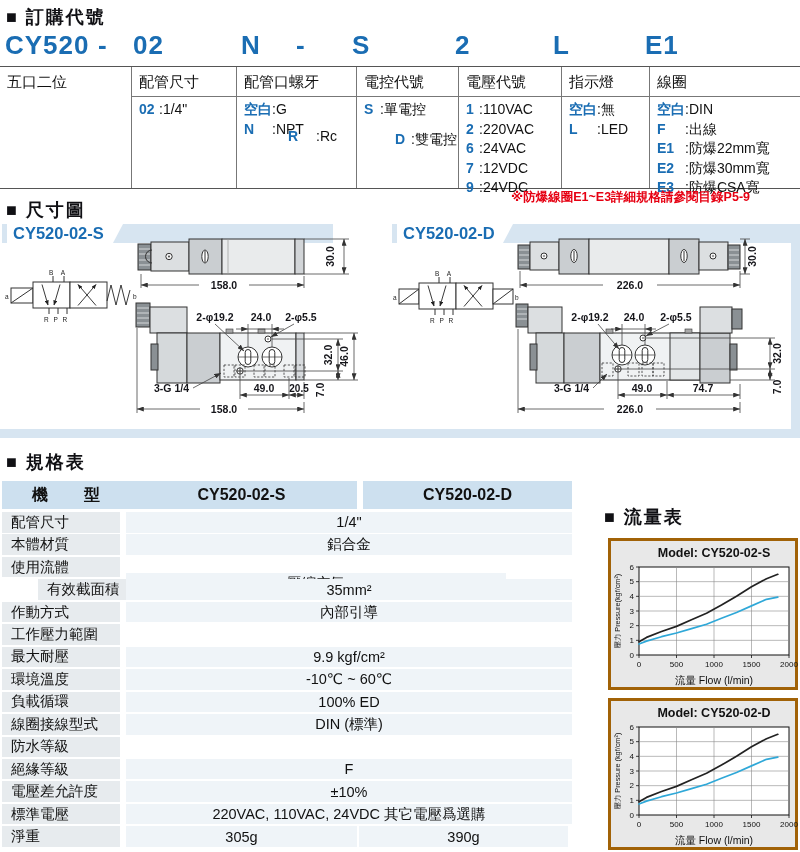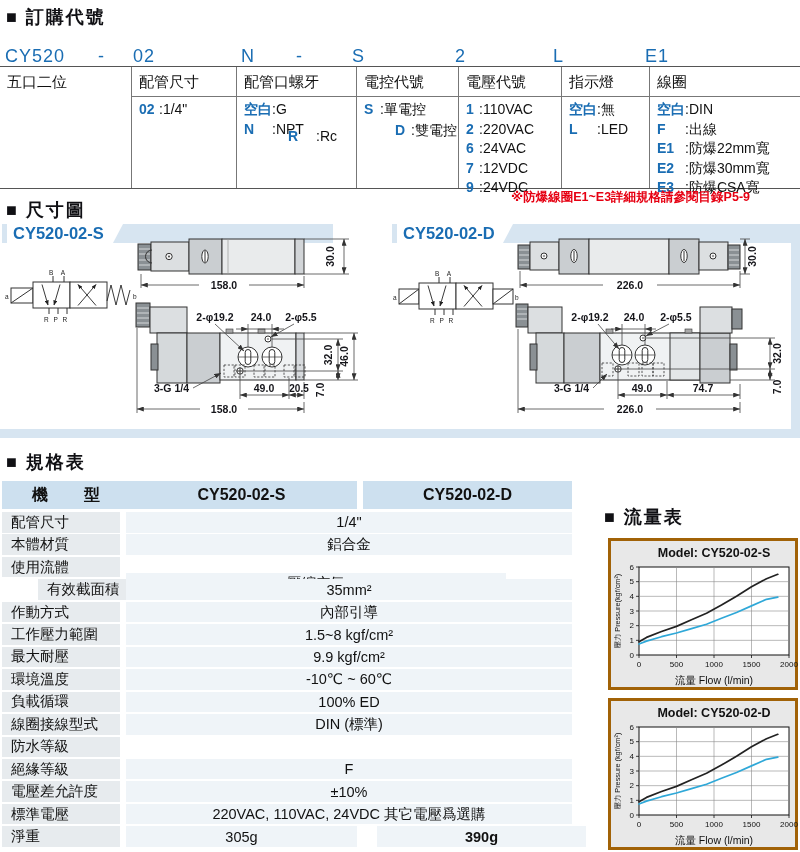--- a/index.html
+++ b/index.html
@@ -8,21 +8,21 @@
     --chartbg:#e8e8e8;
   }
   html,body{margin:0;padding:0;}
   body{width:800px;height:852px;position:relative;background:#fff;
        font-family:"Liberation Sans","DejaVu Sans",sans-serif;color:#111;overflow:hidden;}
   svg{font-family:"Liberation Sans","DejaVu Sans",sans-serif;}
   .abs{position:absolute;}
   .sec-title{position:absolute;font-weight:bold;font-size:18px;letter-spacing:2px;color:#101014;}
   
   #order-code-row{position:absolute;left:0;top:30px;width:800px;height:32px;}
-  #order-code-row .code-part{position:absolute;top:16px;font-weight:normal;font-size:18px;color:var(--blue);letter-spacing:1px;}
+  #order-code-row .code-part{position:absolute;top:0;font-weight:bold;font-size:26px;color:var(--blue);letter-spacing:1px;}
   
   #order-table{position:absolute;left:0;top:66px;width:800px;height:121px;
                border-top:1px solid #555;border-bottom:1px solid #555;}
   #order-table .vline{position:absolute;top:0;width:1px;height:121px;background:#777;}
   #order-table .hline{position:absolute;top:29px;height:1px;background:#777;}
   #order-base{position:absolute;left:7px;top:6px;font-size:15px;color:#111;}
   .ord-col{position:absolute;top:0;height:121px;}
   .ord-head{position:absolute;top:6px;font-size:15px;color:#111;white-space:nowrap;}
   .ord-item{position:absolute;left:0;font-size:14px;white-space:nowrap;}
   .ord-code{display:inline-block;color:var(--blue);font-weight:bold;}
@@ -77,21 +77,21 @@
     </div>
     <div class="ord-col" style="left: 244px;">
       <div class="ord-head">配管口螺牙</div>
       <div class="ord-item" style="top: 34px;"><span class="ord-code" style="min-width: 28px;">空白</span><span class="ord-desc">:G</span></div>
       <div class="ord-item" style="top: 53.6px;"><span class="ord-code" style="min-width: 28px;">N</span><span class="ord-desc">:NPT</span></div>
       <div class="ord-item" style="top: 61px; margin-left: 44px;"><span class="ord-code" style="min-width: 28px;">R</span><span class="ord-desc">:Rc</span></div>
     </div>
     <div class="ord-col" style="left: 364px;">
       <div class="ord-head">電控代號</div>
       <div class="ord-item" style="top: 34px;"><span class="ord-code" style="min-width: 16px;">S</span><span class="ord-desc">:單電控</span></div>
-      <div class="ord-item" style="top: 55px; padding-left: 31px;"><span class="ord-code" style="min-width: 16px;">D</span><span class="ord-desc">:雙電控</span></div>
+      <div class="ord-item" style="top: 64px; padding-left: 31px;"><span class="ord-code" style="min-width: 16px;">D</span><span class="ord-desc">:雙電控</span></div>
     </div>
     <div class="ord-col" style="left: 466px;">
       <div class="ord-head">電壓代號</div>
       <div class="ord-item" style="top: 34px;"><span class="ord-code" style="min-width: 13px;">1</span><span class="ord-desc">:110VAC</span></div>
       <div class="ord-item" style="top: 53.6px;"><span class="ord-code" style="min-width: 13px;">2</span><span class="ord-desc">:220VAC</span></div>
       <div class="ord-item" style="top: 73.2px;"><span class="ord-code" style="min-width: 13px;">6</span><span class="ord-desc">:24VAC</span></div>
       <div class="ord-item" style="top: 92.8px;"><span class="ord-code" style="min-width: 13px;">7</span><span class="ord-desc">:12VDC</span></div>
       <div class="ord-item" style="top: 112.4px;"><span class="ord-code" style="min-width: 13px;">9</span><span class="ord-desc">:24VDC</span></div>
     </div>
     <div class="ord-col" style="left: 569px;">
@@ -396,39 +396,38 @@
     <div class="spec-cell spec-value" style="left: 124px; top: 31px; width: 446px; height: 20.5px;">1/4"</div>
     <div class="spec-cell spec-label" style="left: 0px; top: 53.45px; width: 109px; height: 20.5px;">本體材質</div>
     <div class="spec-cell spec-value" style="left: 124px; top: 53.45px; width: 446px; height: 20.5px;">鋁合金</div>
     <div class="spec-cell spec-label" style="left: 0px; top: 75.9px; width: 109px; height: 20.5px;">使用流體</div>
     <div class="spec-cell spec-value" style="left: 124px; top: 92px; width: 380px; height: 20.5px; text-align: center;">壓縮空氣</div>
     <div class="spec-cell spec-label" style="left: 0px; top: 98.35px; width: 109px; height: 20.5px; margin-left: 36px;">有效截面積</div>
     <div class="spec-cell spec-value" style="left: 124px; top: 98.35px; width: 446px; height: 20.5px;">35mm²</div>
     <div class="spec-cell spec-label" style="left: 0px; top: 120.8px; width: 109px; height: 20.5px;">作動方式</div>
     <div class="spec-cell spec-value" style="left: 124px; top: 120.8px; width: 446px; height: 20.5px;">內部引導</div>
     <div class="spec-cell spec-label" style="left: 0px; top: 143.25px; width: 109px; height: 20.5px; font-family: Liberation Serif, serif;">工作壓力範圍</div>
-    <div class="spec-cell spec-value" style="left: 124px; top: 143.25px; width: 446px; height: 20.5px;">1.5~8 kgf/cm²</div>
     <div class="spec-cell spec-label" style="left: 0px; top: 165.7px; width: 109px; height: 20.5px;">最大耐壓</div>
     <div class="spec-cell spec-value" style="left: 124px; top: 165.7px; width: 446px; height: 20.5px;">9.9 kgf/cm²</div>
     <div class="spec-cell spec-label" style="left: 0px; top: 188.15px; width: 109px; height: 20.5px;">環境溫度</div>
     <div class="spec-cell spec-value" style="left: 124px; top: 188.15px; width: 446px; height: 20.5px;">-10℃ ~ 60℃</div>
     <div class="spec-cell spec-label" style="left: 0px; top: 210.6px; width: 109px; height: 20.5px;">負載循環</div>
     <div class="spec-cell spec-value" style="left: 124px; top: 210.6px; width: 446px; height: 20.5px;">100% ED</div>
     <div class="spec-cell spec-label" style="left: 0px; top: 233.05px; width: 109px; height: 20.5px;">線圈接線型式</div>
     <div class="spec-cell spec-value" style="left: 124px; top: 233.05px; width: 446px; height: 20.5px;">DIN (標準)</div>
     <div class="spec-cell spec-label" style="left: 0px; top: 255.5px; width: 109px; height: 20.5px;">防水等級</div>
     <div class="spec-cell spec-label" style="left: 0px; top: 277.95px; width: 109px; height: 20.5px;">絕緣等級</div>
     <div class="spec-cell spec-value" style="left: 124px; top: 277.95px; width: 446px; height: 20.5px;">F</div>
     <div class="spec-cell spec-label" style="left: 0px; top: 300.4px; width: 109px; height: 20.5px;">電壓差允許度</div>
     <div class="spec-cell spec-value" style="left: 124px; top: 300.4px; width: 446px; height: 20.5px;">±10%</div>
     <div class="spec-cell spec-label" style="left: 0px; top: 322.85px; width: 109px; height: 20.5px;">標準電壓</div>
     <div class="spec-cell spec-value" style="left: 124px; top: 322.85px; width: 446px; height: 20.5px;">220VAC, 110VAC, 24VDC 其它電壓爲選購</div>
     <div class="spec-cell spec-label" style="left: 0px; top: 345.3px; width: 109px; height: 20.5px;">淨重</div>
     <div class="spec-cell spec-value" style="left: 124px; top: 345.3px; width: 231px; height: 20.5px;">305g</div>
-    <div class="spec-cell spec-value" style="left: 375px; top: 345.3px; width: 209px; height: 20.5px; font-weight: bold;">390g</div>
+    <div class="spec-cell spec-value" style="left: 357px; top: 345.3px; width: 209px; height: 20.5px;">390g</div>
   </div>
 
 <div class="sec-title" style="left:604px;top:505px;">■ 流量表</div>
 <div class="chart-panel" style="top:538px;">
   <svg id="chart-svg-0" width="188" height="150" viewBox="0 0 188 150">
       <text x="103" y="16" text-anchor="middle" font-size="12.5" font-weight="bold" fill="#111">Model: CY520-02-S</text>
       <rect x="28" y="26" width="150" height="88" fill="#fff" stroke="#111" stroke-width="1"></rect>
       <g stroke="#8a8a8a" stroke-width="0.6">
         <line x1="65.5" y1="26" x2="65.5" y2="114"></line>
         <line x1="103" y1="26" x2="103" y2="114"></line>

